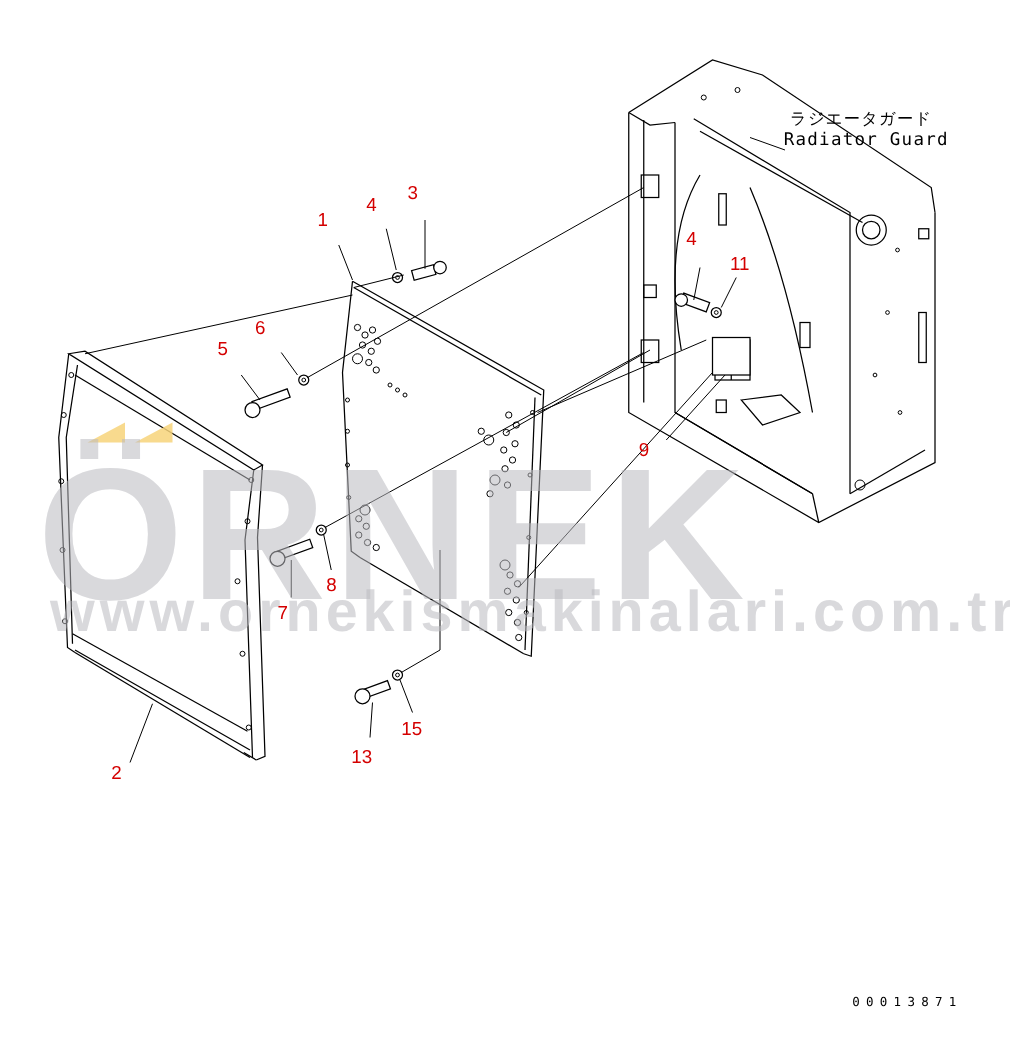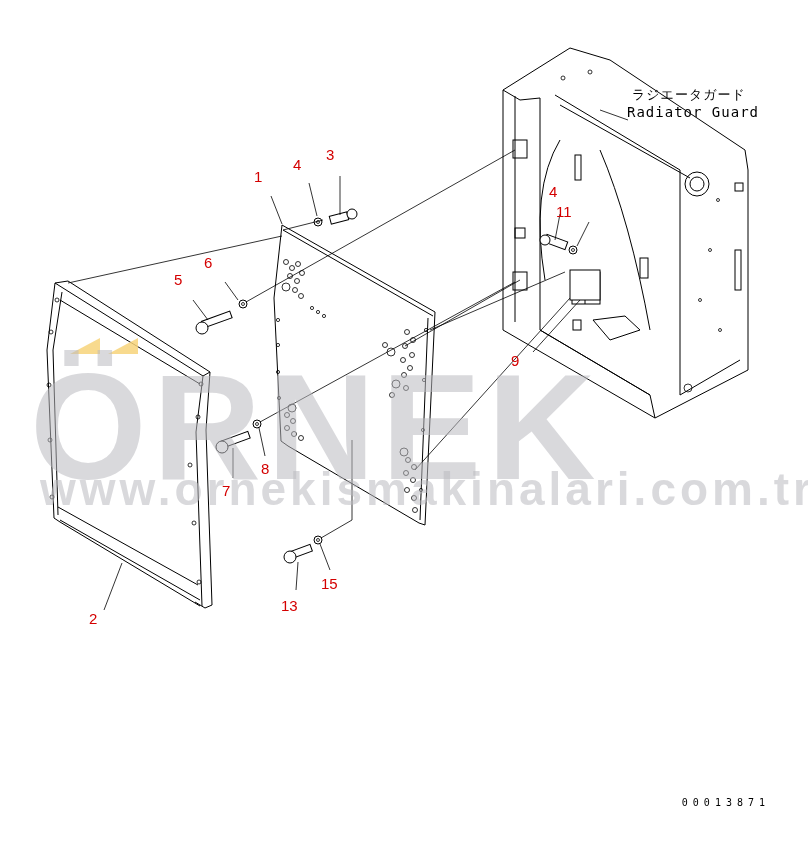--- a/index.html
+++ b/index.html
@@ -220,17 +220,17 @@
 <div class="callout" style="left:254px;top:169px;">1</div>
 <div class="callout" style="left:89px;top:611px;">2</div>
 <div class="callout" style="left:326px;top:147px;">3</div>
 <div class="callout" style="left:293px;top:157px;">4</div>
 <div class="callout" style="left:174px;top:272px;">5</div>
 <div class="callout" style="left:204px;top:255px;">6</div>
 <div class="callout" style="left:222px;top:483px;">7</div>
 <div class="callout" style="left:261px;top:461px;">8</div>
 <div class="callout" style="left:511px;top:353px;">9</div>
 <div class="callout" style="left:549px;top:184px;">4</div>
-<div class="callout" style="left:556px;top:204px;">11</div>
+<div class="callout" style="left:584px;top:204px;">11</div>
 <div class="callout" style="left:281px;top:598px;">13</div>
 <div class="callout" style="left:321px;top:576px;">15</div>
 
 <div class="docnum">00013871</div>
 
 </body></html>

